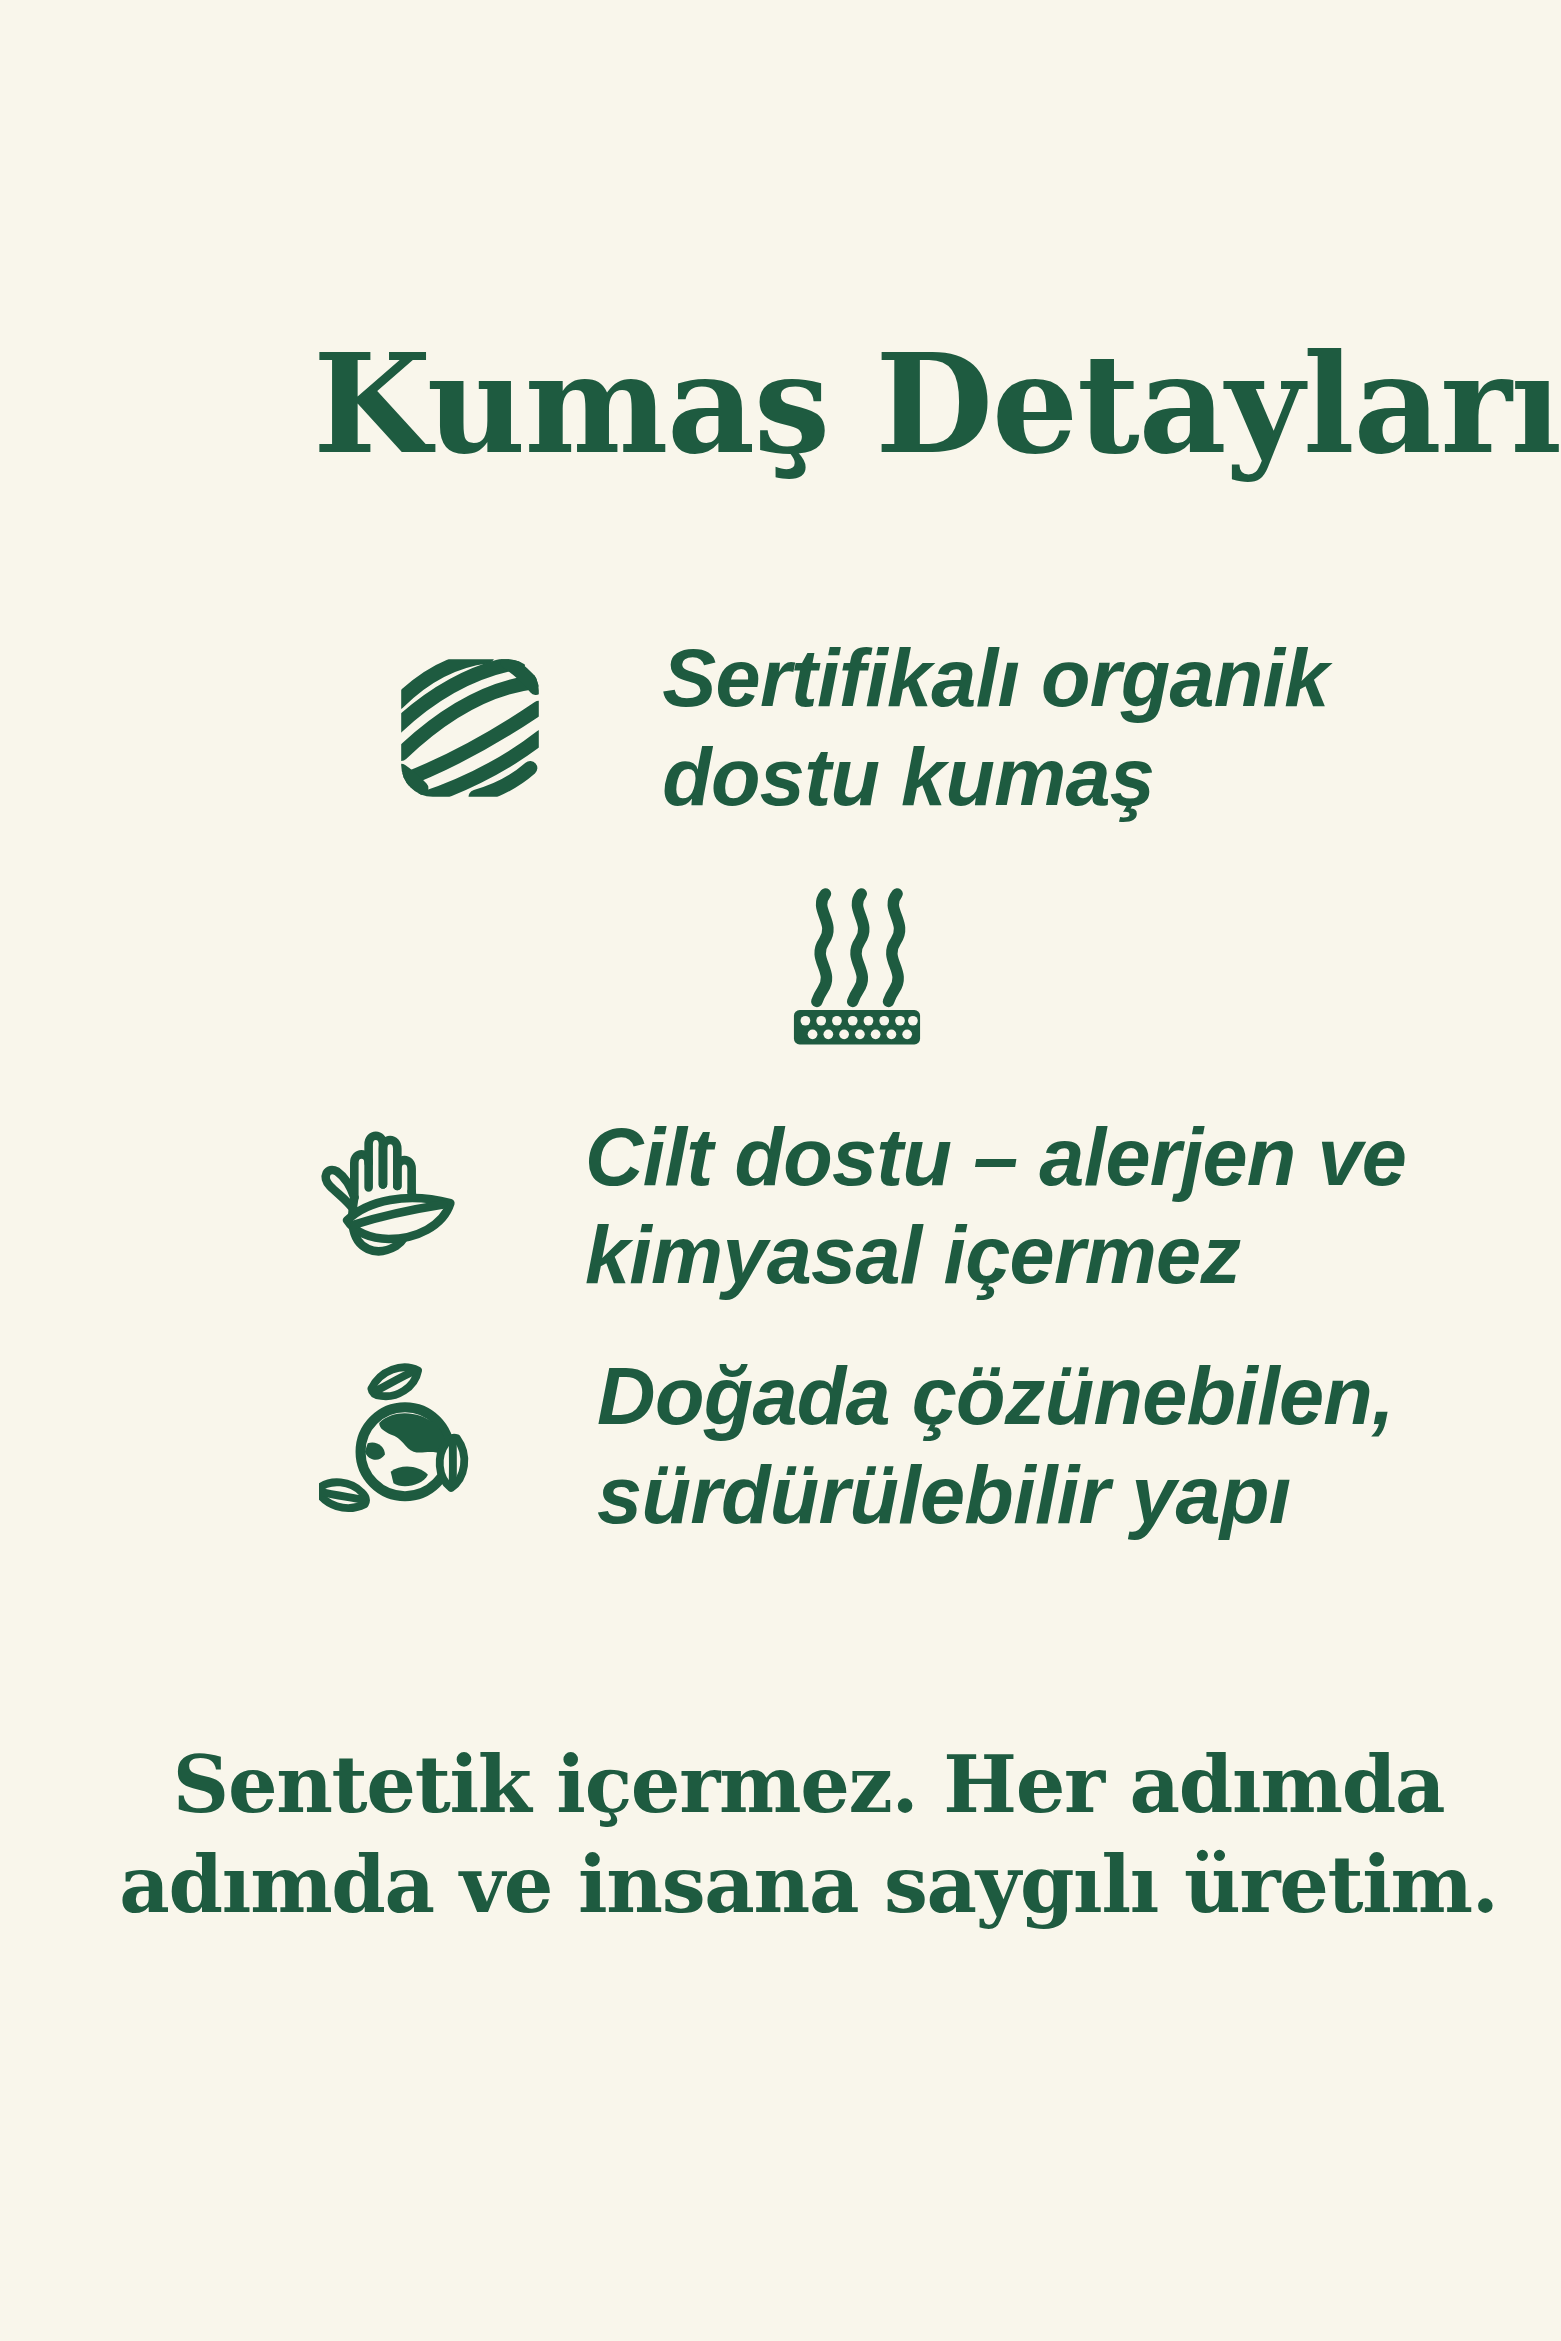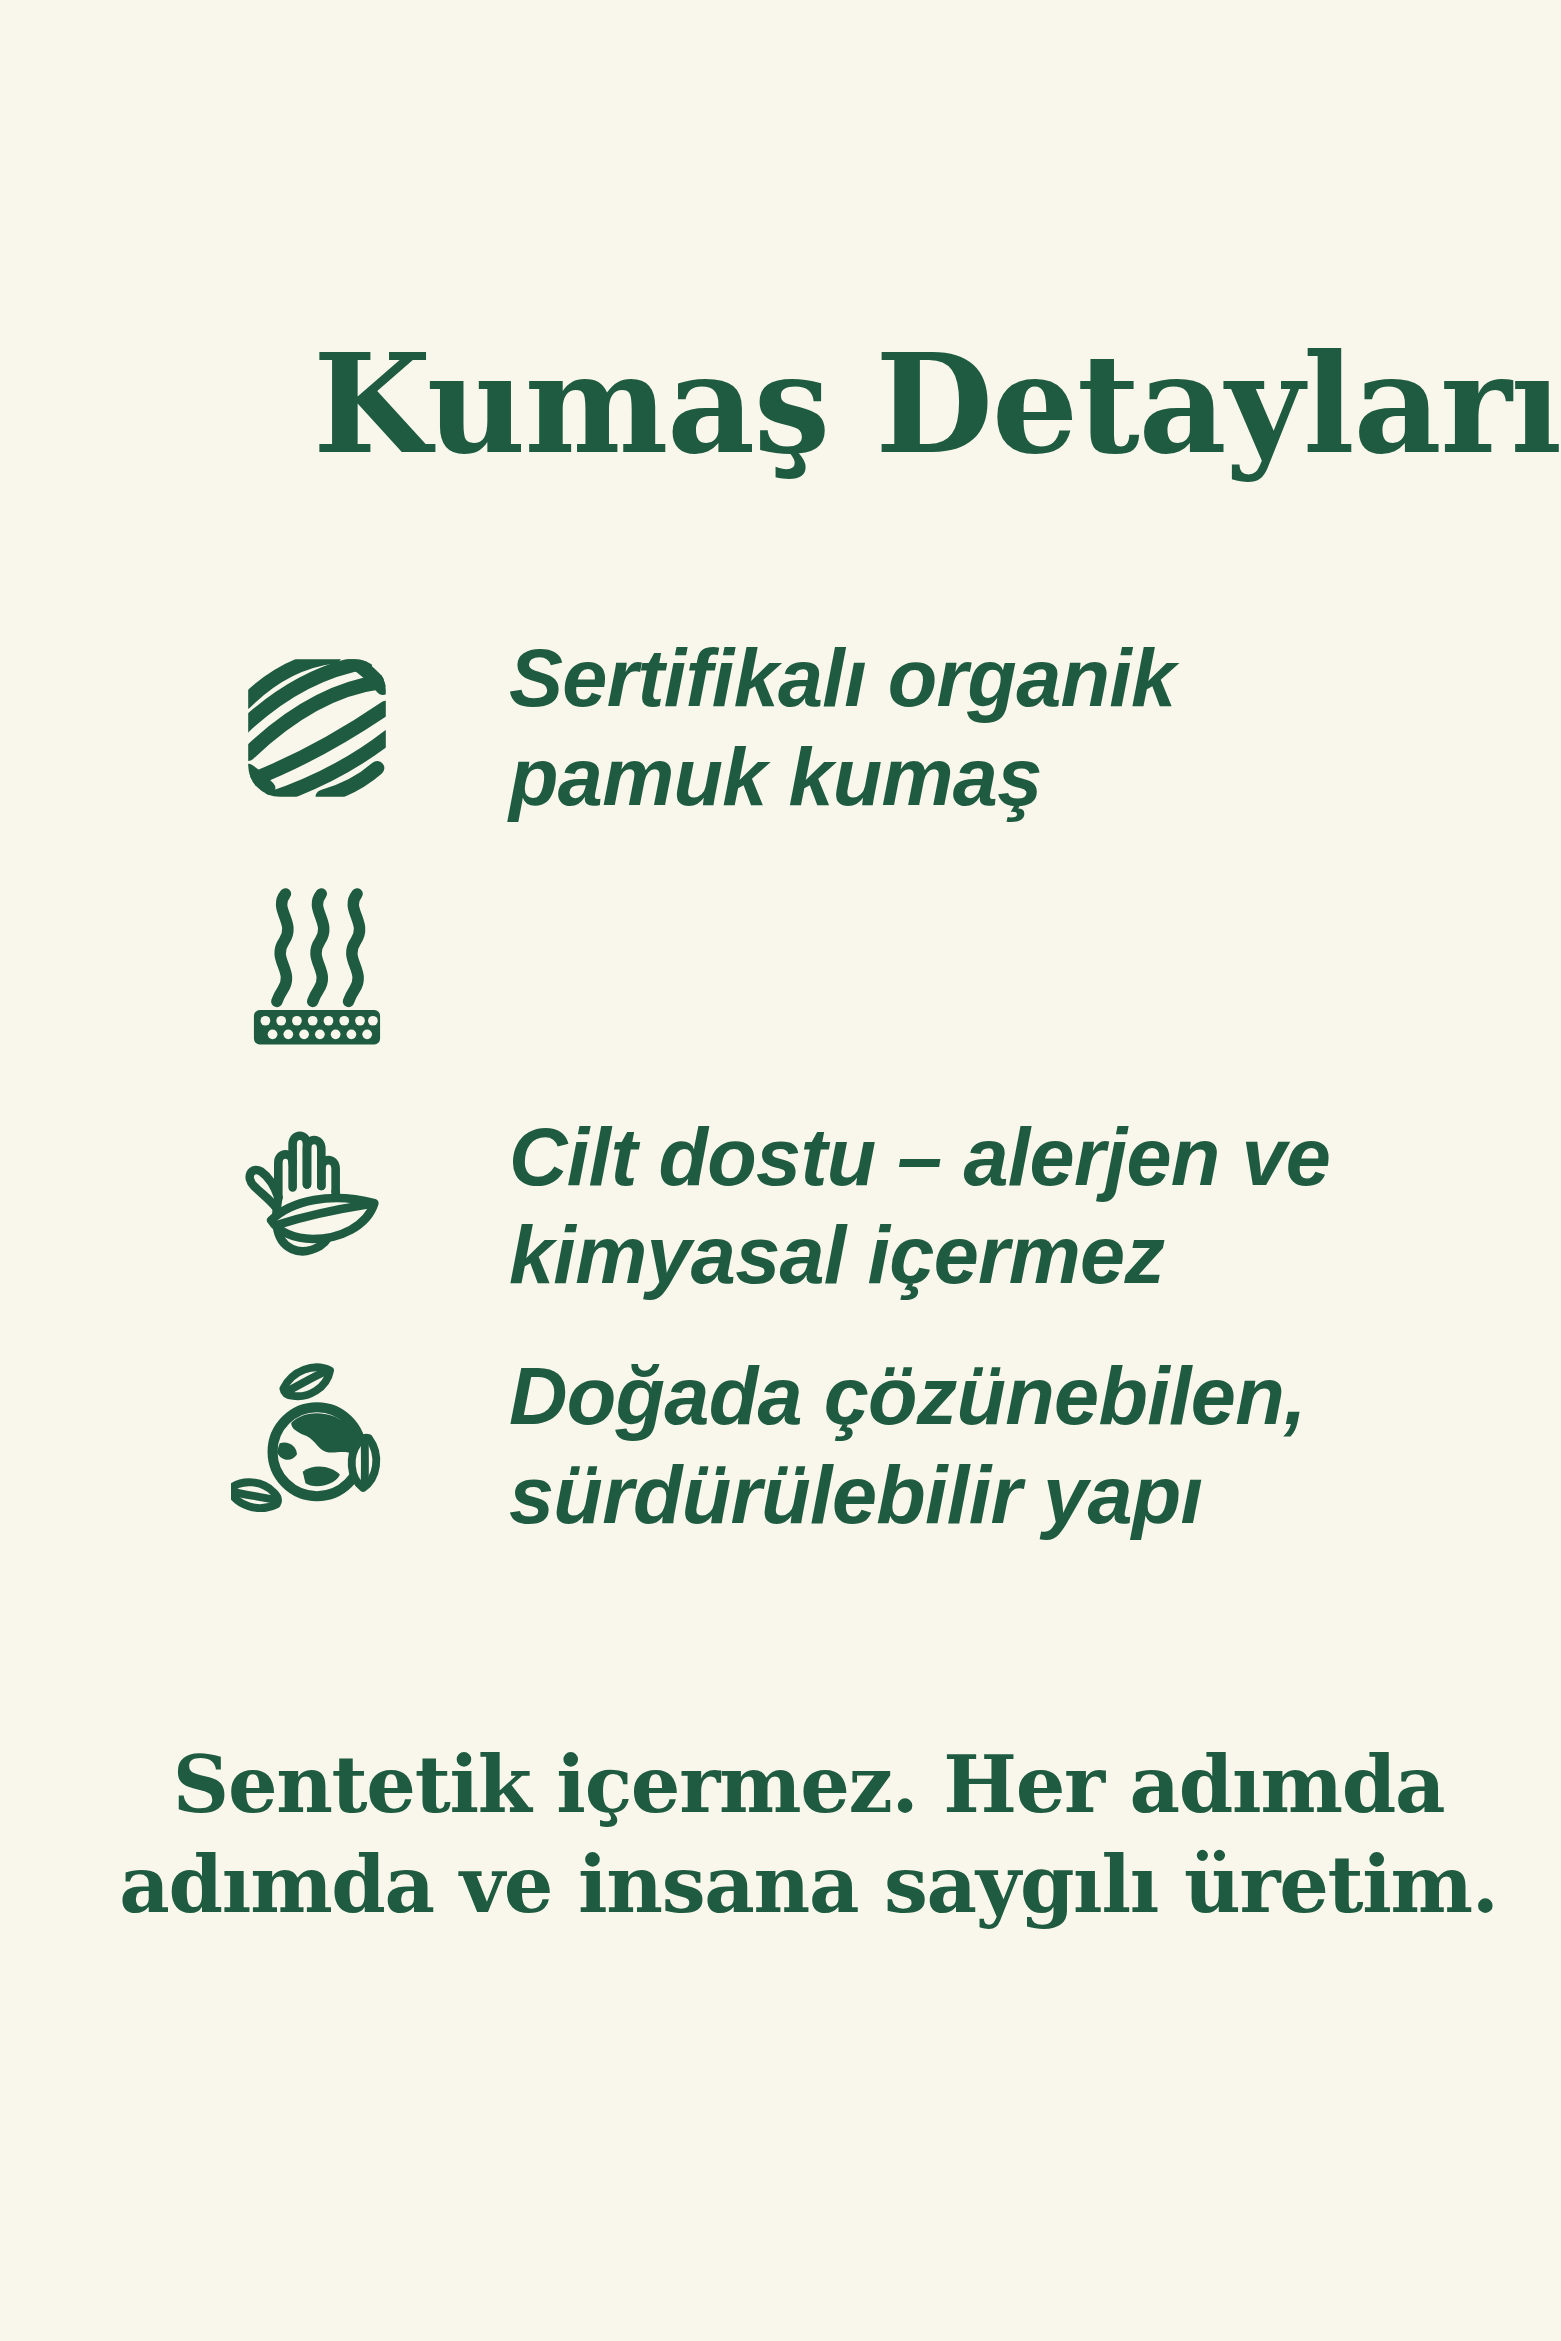--- a/index.html
+++ b/index.html
@@ -32,20 +32,21 @@
   }
   .features{
     position:absolute;
     top:629px;
     left:231px;
     right:79px;
     display:flex;
     flex-direction:column;
     gap:42px;
     list-style:none;
+    align-items:center;
   }
   .feature{
     display:flex;
     align-items:center;
     gap:106px;
     min-height:197px;
   }
   .icon{
     flex:none;
     width:172px;
@@ -102,21 +103,21 @@
             <path d="M10,98 Q58,80 108,46"></path>
             <path d="M26,110 Q74,94 110,66"></path>
             <path d="M64,108 Q86,102 102,88"></path>
             <path d="M86,14 Q96,20 106,32"></path>
             <path d="M12,90 Q18,94 26,102"></path>
           </g>
         </svg>
       </span>
       <p class="feature-text">
         <span>Sertifikalı organik</span>
-        <span>pamuk kumaş</span>
+        <span>dostu kumaş</span>
       </p>
     </li>
 
     <li class="feature">
       <span class="icon">
         <svg viewBox="0 0 120 120" aria-hidden="true">
           <g fill="none" stroke="currentColor" stroke-width="8" stroke-linecap="round">
             <path d="M38,9 C29,20 46,29 37,42 C28,55 45,63 36,76 C34,79 33,81 32,84"></path>
             <path d="M38,9 C29,20 46,29 37,42 C28,55 45,63 36,76 C34,79 33,81 32,84" transform="translate(25,0)"></path>
             <path d="M38,9 C29,20 46,29 37,42 C28,55 45,63 36,76 C34,79 33,81 32,84" transform="translate(50,0)"></path>

